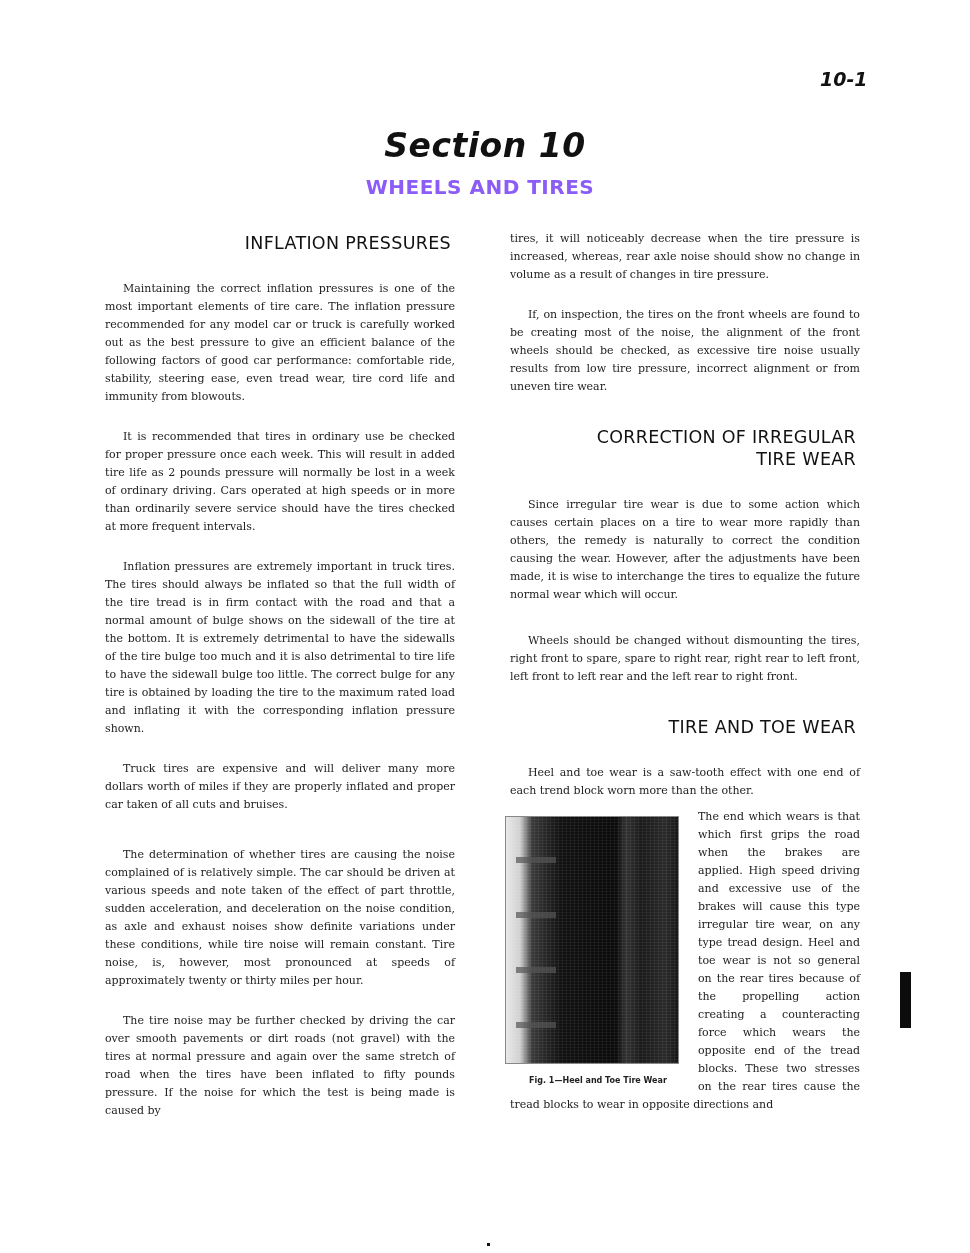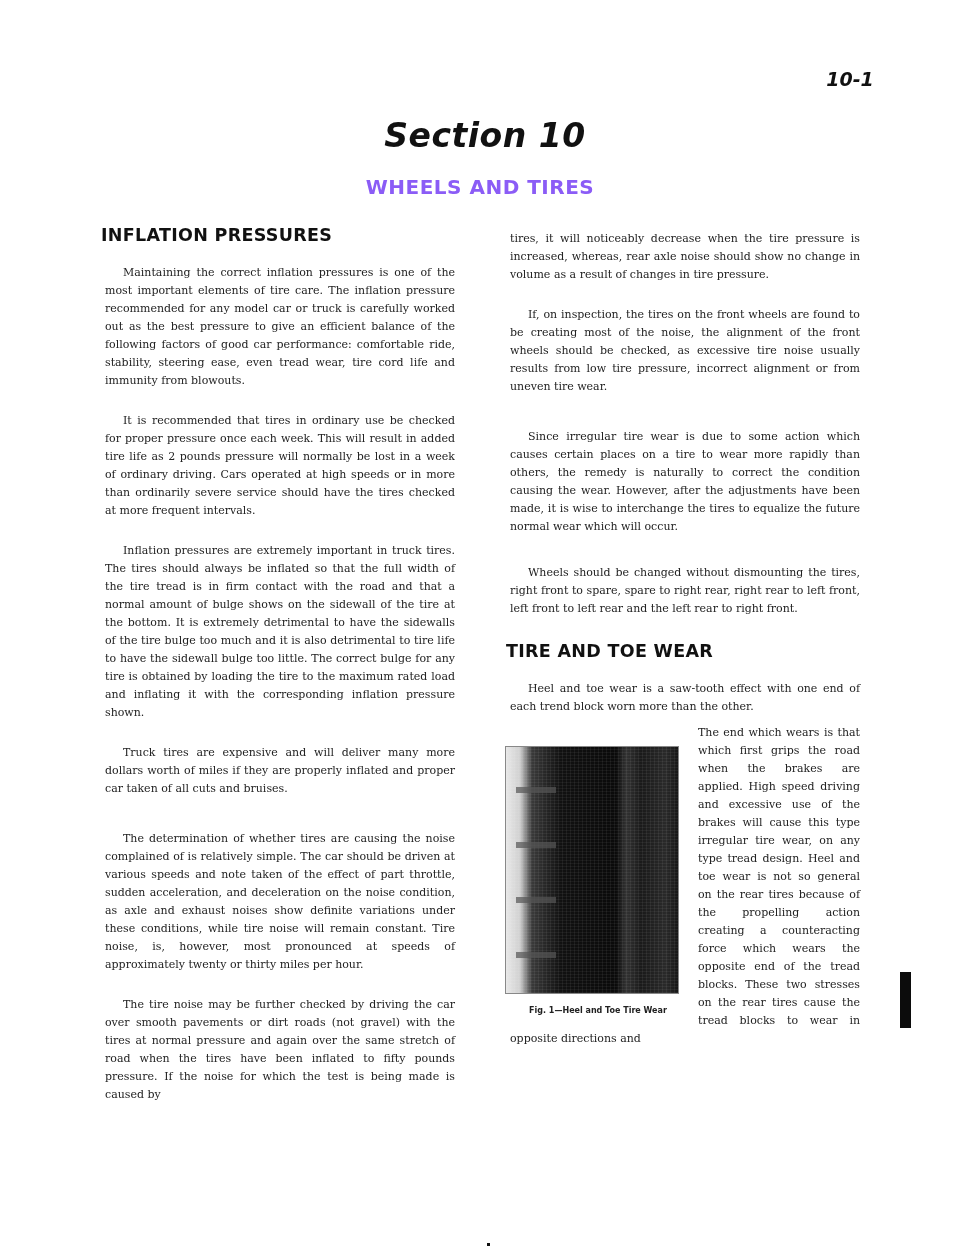--- a/index.html
+++ b/index.html
@@ -1,33 +1,33 @@
 <!DOCTYPE html>
 <html><head>
 <meta charset="utf-8">
 <style>
   html, body { margin: 0; padding: 0; background: #ffffff; }
   body { width: 970px; height: 1253px; position: relative; overflow: hidden; color: #1a1a1a; }
-  .page-num { position: absolute; left: 820px; top: 68px; width: 60px; text-align: center;
+  .page-num { position: absolute; left: 820px; top: 68px; width: 60px; text-align: left;
     font-family: "DejaVu Sans", sans-serif; font-weight: bold; font-style: italic; font-size: 19px; color: #111; }
-  .section-title { position: absolute; left: 0; width: 970px; top: 116px; text-align: center;
+  .section-title { position: absolute; left: 0; width: 970px; top: 126px; text-align: center;
     font-family: "DejaVu Sans", sans-serif; font-weight: bold; font-style: italic; font-size: 33px; color: #111; letter-spacing: 0.5px; }
   .section-sub { position: absolute; left: 0; width: 960px; top: 175px; text-align: center;
     font-family: "DejaVu Sans", sans-serif; font-weight: bold; font-size: 20px; color: #8b5cf6; letter-spacing: 0.5px; }
   .col { position: absolute; top: 220px; width: 366px; }
   .col-left { left: 97px; }
   .col-right { left: 502px; top: 222px; }
-  h2 { margin: 4px; font-family: "DejaVu Sans", sans-serif; font-weight: bold; font-size: 17.5px;
-    text-align: left; line-height: 22px; color: #111; letter-spacing: 0.3px; }
+  h2 { margin: 12px; font-family: "DejaVu Sans", sans-serif; font-weight: normal; font-size: 17.5px;
+    text-align: right; line-height: 22px; color: #111; letter-spacing: 0.3px; }
   p { margin: 8px; font-family: "DejaVu Serif", serif; font-size: 11px; line-height: 18px;
     text-align: justify; color: #222; hyphens: manual; }
   p.indent { text-indent: 18px; }
   .gap-sm { height: 6px; }
   .gap-h { height: 10px; }
-  .fig-wrap { float: left; width: 192px; margin-top: 22px; margin-right: 4px; }
+  .fig-wrap { float: left; width: 192px; margin-top: 8px; margin-right: 4px; }
   .fig-box { width: 172px; height: 246px; margin-left: 3px; border: 1px solid #888;
     background:
       repeating-linear-gradient(90deg, rgba(255,255,255,0.06) 0 1px, transparent 1px 4px),
       repeating-linear-gradient(0deg, rgba(255,255,255,0.05) 0 1px, transparent 1px 3px),
       linear-gradient(90deg, #e8e8e8 0px, #d0d0d0 14px, #3a3a3a 26px, #111 55px, #0a0a0a 110px, #333 120px, #1a1a1a 135px, #2a2a2a 160px, #151515 172px);
     position: relative; overflow: hidden; }
   .fig-box .tread { position: absolute; left: 10px; width: 40px; height: 6px; background: #555; opacity: 0.7; }
   .fig-caption { margin-top: 12px; font-family: "DejaVu Sans", sans-serif; font-weight: bold;
     font-size: 8px; text-align: center; color: #222; }
   .thumb-tab { position: absolute; left: 900px; top: 972px; width: 11px; height: 56px; background: #0c0c0c; }
@@ -55,20 +55,24 @@
   <p class="indent">The determination of whether tires are causing the noise complained of is relatively simple.  The car should be driven at various speeds and note taken of the effect of part throttle, sudden accel­eration, and deceleration on the noise condition, as axle and exhaust noises show definite variations under these conditions, while tire noise will remain constant.  Tire noise, is, however, most pronounced at speeds of approximately twenty or thirty miles per hour.</p>
   <div class="gap-sm"></div>
   <p class="indent">The tire noise may be further checked by driv­ing the car over smooth pavements or dirt roads (not gravel) with the tires at normal pressure and again over the same stretch of road when the tires have been inflated to fifty pounds pressure.  If the noise for which the test is being made is caused by</p>
 </div>
 
 <div class="col col-right">
   <p>tires, it will noticeably decrease when the tire pres­sure is increased, whereas, rear axle noise should show no change in volume as a result of changes in tire pressure.</p>
   <div class="gap-sm"></div>
   <p class="indent">If, on inspection, the tires on the front wheels are found to be creating most of the noise, the alignment of the front wheels should be checked, as excessive tire noise usually results from low tire pressure, incorrect alignment or from uneven tire wear.</p>
   <div class="gap-h"></div>
+  <h2>
+    <span>CORRECTION OF IRREGULAR</span><br>
+    <span>TIRE WEAR</span>
+  </h2>
   <div class="gap-sm"></div>
   <p class="indent">Since irregular tire wear is due to some action which causes certain places on a tire to wear more rapidly than others, the remedy is naturally to correct the condition causing the wear.  However, after the adjustments have been made, it is wise to interchange the tires to equalize the future normal wear which will occur.</p>
   <div class="gap-sm"></div>
   <div class="gap-sm"></div>
   <p class="indent">Wheels should be changed without dismounting the tires, right front to spare, spare to right rear, right rear to left front, left front to left rear and the left rear to right front.</p>
   <div class="gap-h"></div>
   <h2>TIRE AND TOE WEAR</h2>
   <div class="gap-sm"></div>
   <p class="indent">Heel and toe wear is a saw-tooth effect with one end of each trend block worn more than the other.</p>
   <div class="fig-wrap">

